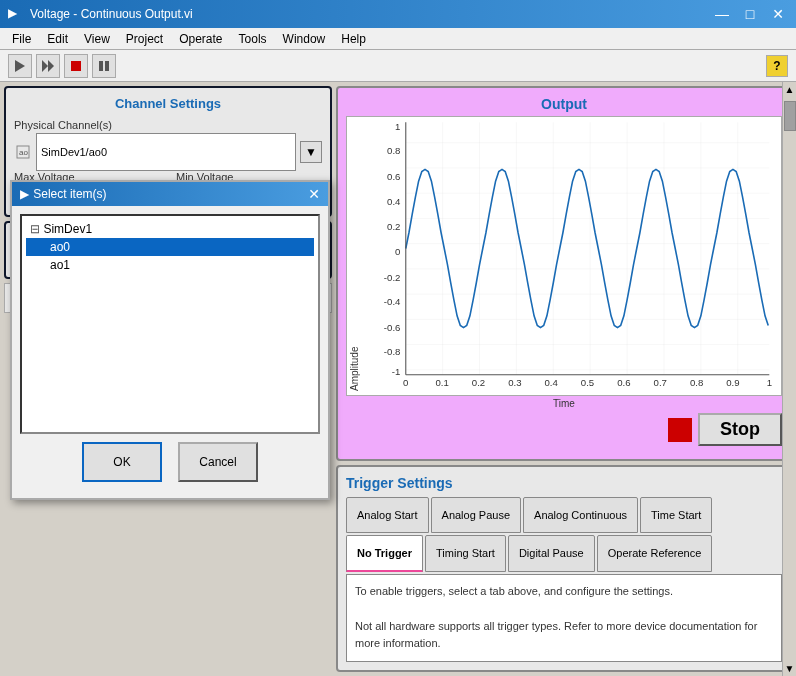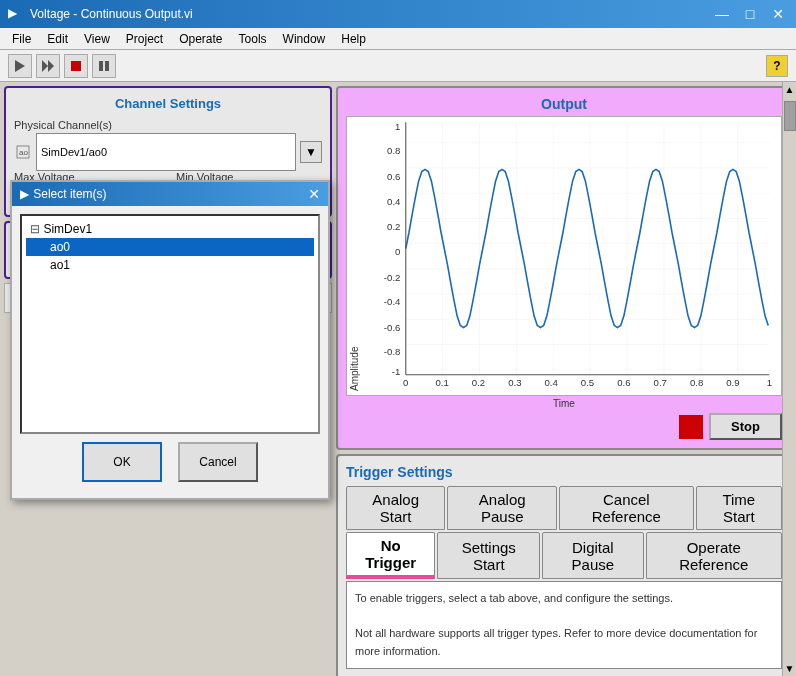--- a/index.html
+++ b/index.html
@@ -67,21 +67,21 @@
     
     .left-panel {
       width: 328px;
       display: flex;
       flex-direction: column;
       gap: 4px;
     }
 
     .panel-box {
       background: #e8e8e8;
-      border: 2px solid #4c1d95;
+      border: 2px solid #0f172a;
       border-radius: 4px;
       padding: 8px;
     }
 
     .panel-title {
       text-align: center;
       font-weight: bold;
       color: #1a6bb5;
       font-size: 13px;
       margin-bottom: 8px;
@@ -267,21 +267,21 @@
     }
     .stop-indicator {
       width: 24px; height: 24px;
       background: #cc0000;
     }
     .stop-btn {
       background: #e0e0e0;
       border: 2px outset #aaa;
       padding: 4px 20px;
       cursor: pointer;
-      font-size: 13px;
+      font-size: 18px;
       font-weight: bold;
     }
 
     
     .trigger-panel {
       background: #e8e8e8;
       border: 2px solid #888;
       border-radius: 4px;
       padding: 8px;
     }
@@ -292,30 +292,30 @@
       font-size: 14px;
       margin-bottom: 6px;
     }
 
     .tab-row {
       display: flex;
       gap: 2px;
       margin-bottom: 2px;
     }
     .tab-btn {
-      padding: 4px 10px;
+      padding: 11px 10px;
       background: #e0e0e0;
       border: 1px solid #888;
       cursor: pointer;
-      font-size: 15px;
+      font-size: 11px;
       border-radius: 2px 2px 0 0;
     }
     .tab-btn-active {
       background: white;
-      border-bottom: 4px solid #ec4899;
+      border-bottom: 2px solid #ec4899;
       font-weight: bold;
     }
     .tab-row2 {
       display: flex;
       gap: 2px;
     }
     .tab-content {
       background: white;
       border: 1px solid #888;
       padding: 8px;
@@ -492,26 +492,26 @@
         <div class="stop-indicator"></div>
         <button class="stop-btn">Stop</button>
       </div>
     </div>
 
     <div class="trigger-panel">
       <div class="trigger-title">Trigger Settings</div>
       <div class="tab-row">
         <button class="tab-btn">Analog Start</button>
         <button class="tab-btn">Analog Pause</button>
-        <button class="tab-btn">Cancel Reference</button>
+        <button class="tab-btn">Analog Continuous</button>
         <button class="tab-btn">Time Start</button>
       </div>
       <div class="tab-row tab-row2">
         <button class="tab-btn tab-btn-active">No Trigger</button>
-        <button class="tab-btn">Settings Start</button>
+        <button class="tab-btn">Timing Start</button>
         <button class="tab-btn">Digital Pause</button>
         <button class="tab-btn">Operate Reference</button>
       </div>
       <div class="tab-content">
         <p>To enable triggers, select a tab above, and configure the settings.</p>
         <br>
         <p>Not all hardware supports all trigger types. Refer to more device documentation for more information.</p>
       </div>
     </div>
 

